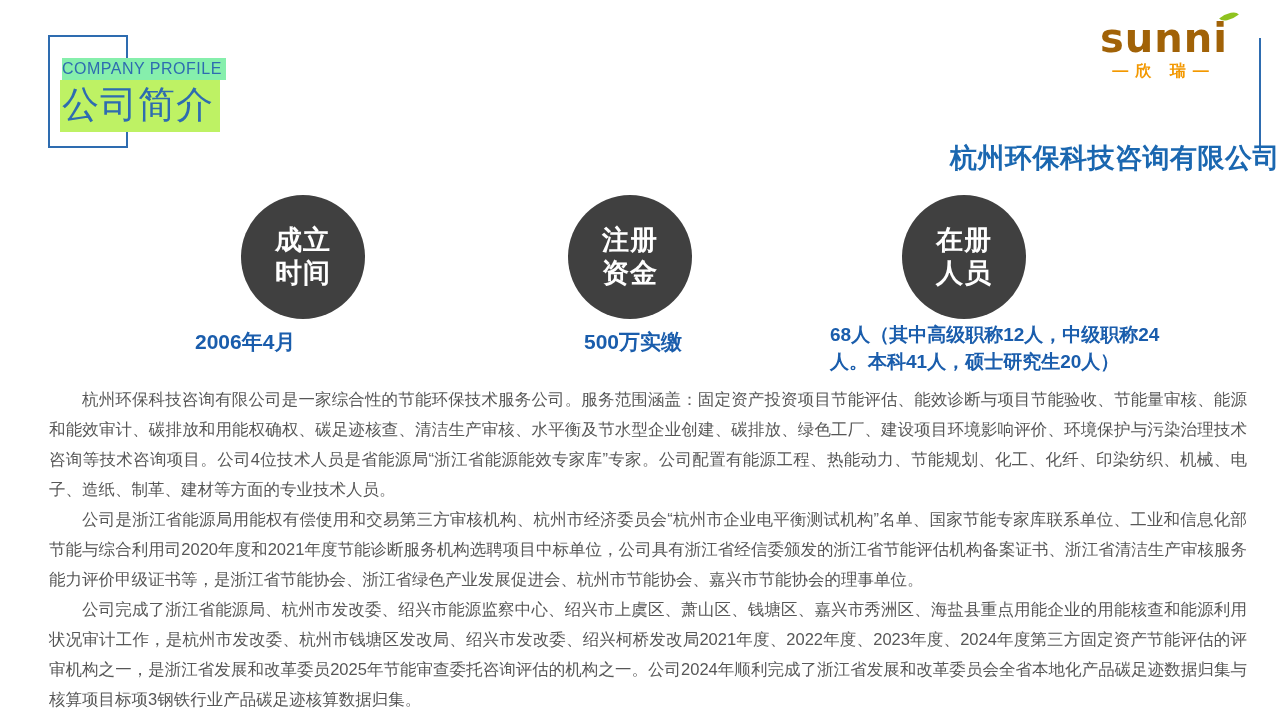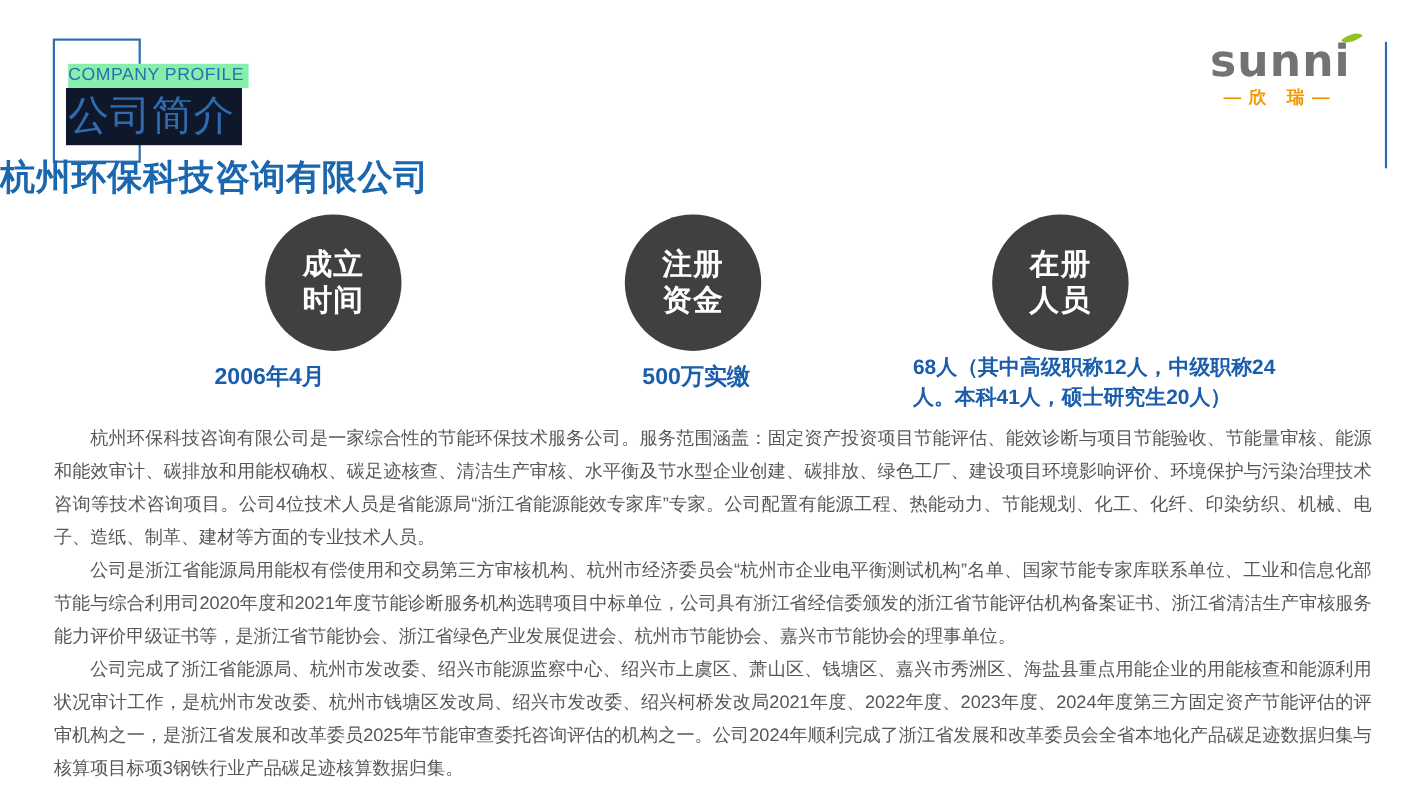--- a/index.html
+++ b/index.html
@@ -33,42 +33,41 @@
     padding: 2px 4px 2px 0;
     white-space: nowrap;
   }
   .page-title {
     position: absolute;
     left: 60px; top: 80px;
     font-size: 37px;
     font-weight: 400;
     letter-spacing: 1px;
     color: #2e6cb0;
-    background: #0f172a;
+    background: #bef264;
     padding: 0 6px 2px 2px;
     white-space: nowrap;
   }
 
   
   .logo {
     position: absolute;
     right: 52px; top: 16px;
     text-align: center;
   }
   .logo-en {
     position: relative;
     display: inline-block;
     font-family: "DejaVu Sans", sans-serif;
     font-weight: 800;
     font-size: 40px;
     line-height: 44px;
     letter-spacing: 1px;
-    color: #737373;
+    color: #a16207;
     text-transform: lowercase;
-    margin-top: 18px;
   }
   .leaf {
     position: absolute;
     top: -4px; right: -10px;
     width: 18px; height: 9px;
     background: #8fc31f;
     border-radius: 0 100% 0 100%;
     transform: rotate(-38deg);
   }
   .logo-cn {
@@ -84,22 +83,22 @@
     right: 19px; top: 38px;
     width: 2px; height: 115px;
     background: #2e6cb0;
   }
 
   
   .company-name {
     position: absolute;
     left: 0; top: 140px;
     width: 1280px;
-    text-align: left;
-    font-size: 32px;
+    text-align: right;
+    font-size: 27px;
     font-weight: 700;
     color: #1a67b0;
     letter-spacing: 0.5px;
   }
 
   
   .stat-circle {
     position: absolute;
     top: 195px;
     width: 124px; height: 124px;

